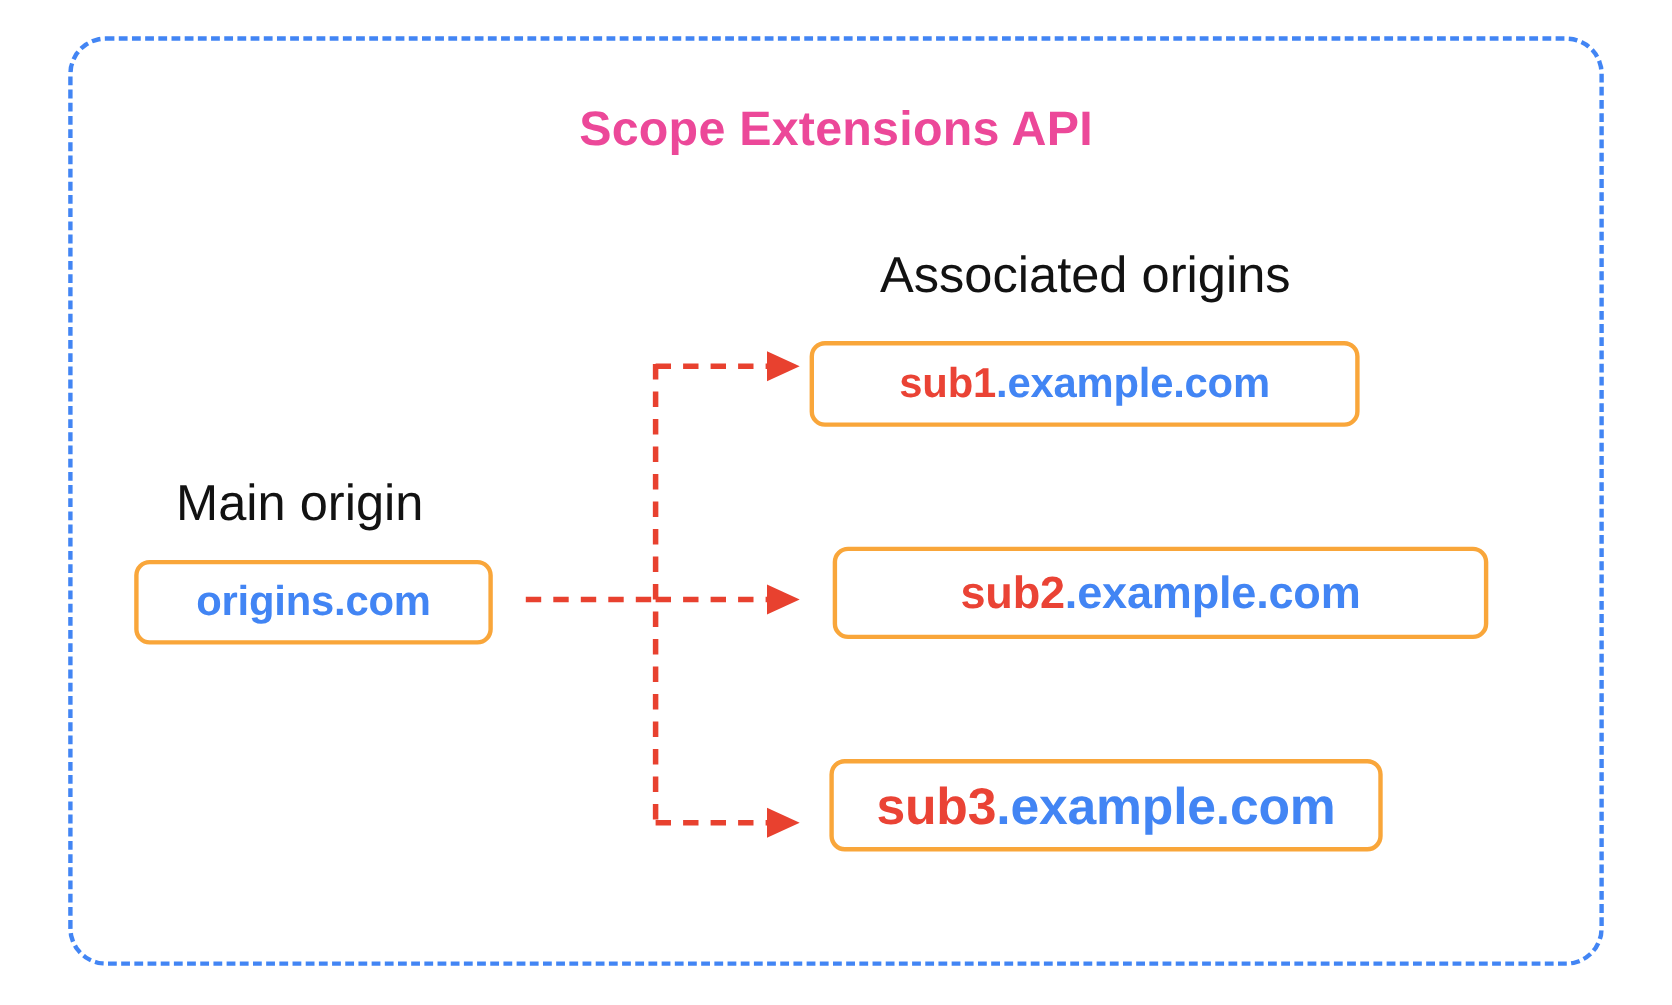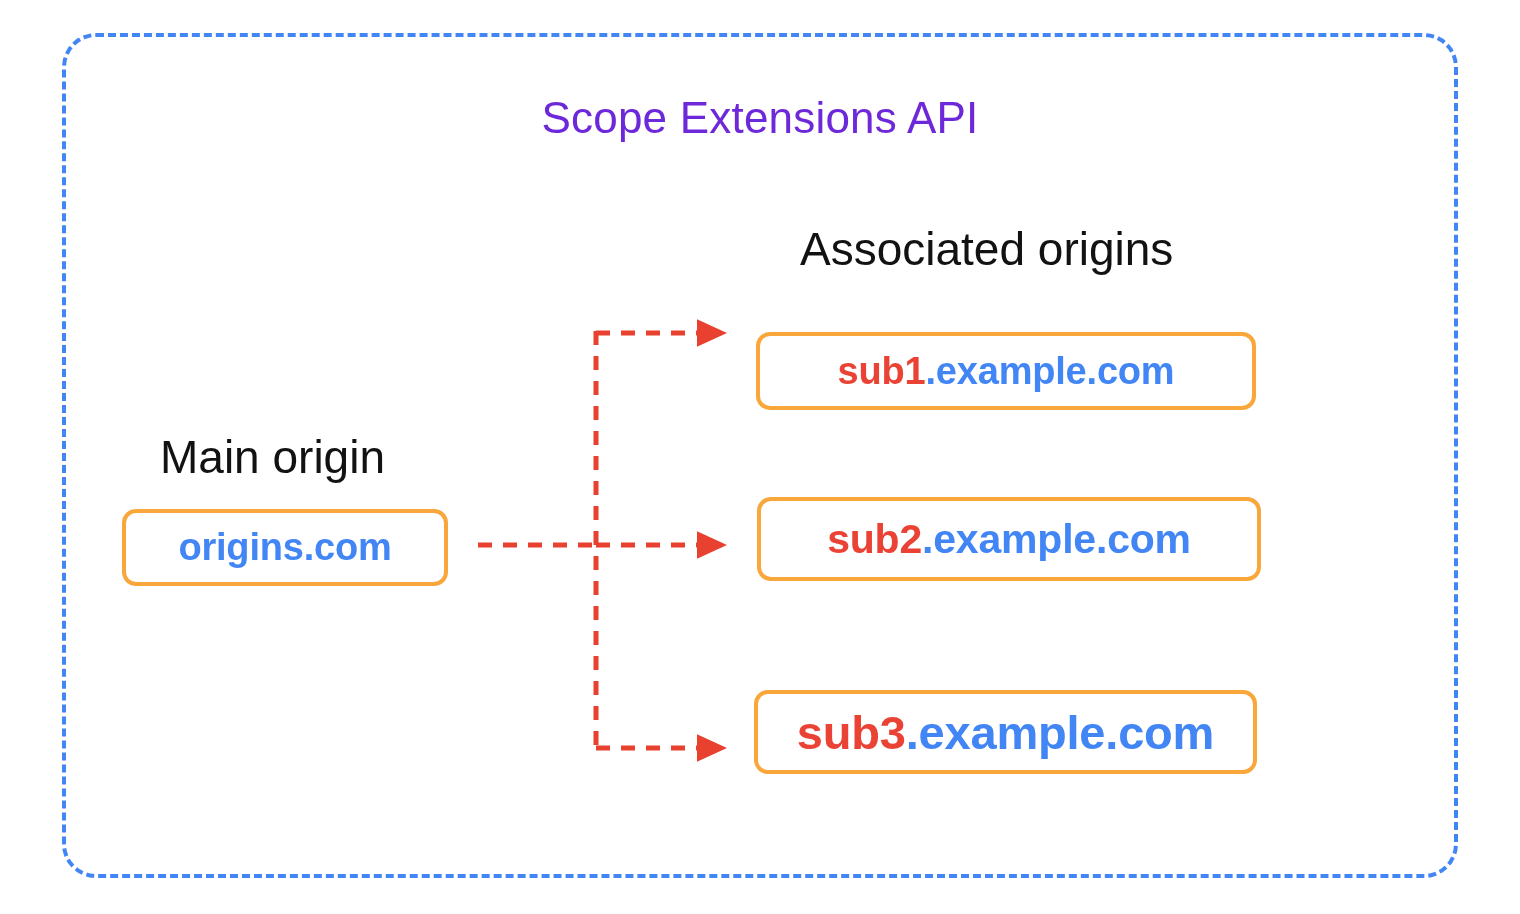--- a/index.html
+++ b/index.html
@@ -36,22 +36,22 @@
   }
 
   
   .diagram-title {
     position: absolute;
     left: 0;
     top: 93px;
     width: 1520px;
     text-align: center;
     font-size: 44px;
-    font-weight: 400;
-    color: #6d28d9;
+    font-weight: 700;
+    color: #ec4899;
     letter-spacing: 0.2px;
     white-space: nowrap;
   }
 
   
   .caption {
     position: absolute;
     font-weight: 400;
     color: #121212;
     white-space: nowrap;
@@ -88,32 +88,31 @@
 
   .box-main {
     left: 122px;
     top: 509px;
     width: 326px;
     height: 77px;
   }
   .box-main .origin-text { font-size: 38px; }
 
   .box-sub1 {
-    left: 756px;
+    left: 736px;
     top: 310px;
     width: 500px;
     height: 78px;
-    margin-top: 22px;
   }
   .box-sub1 .origin-text { font-size: 38px; }
 
   .box-sub2 {
     left: 757px;
     top: 497px;
-    width: 504px;
+    width: 596px;
     height: 84px;
   }
   .box-sub2 .origin-text { font-size: 41px; }
 
   .box-sub3 {
     left: 754px;
     top: 690px;
     width: 503px;
     height: 84px;
   }

